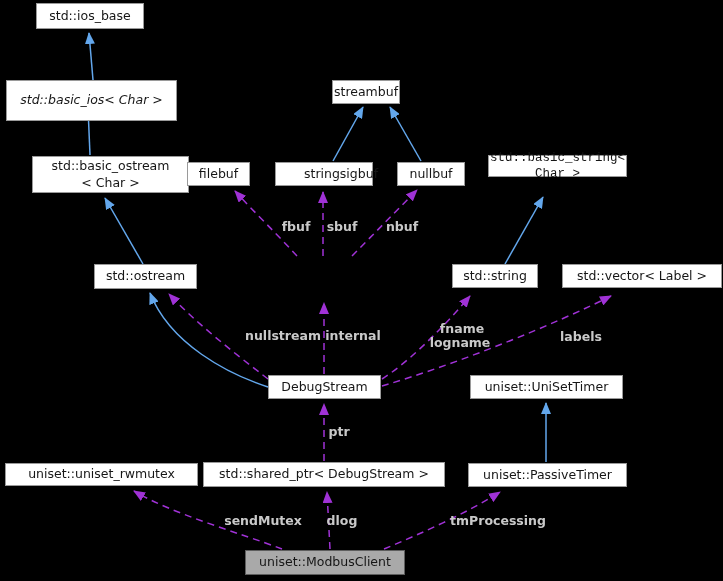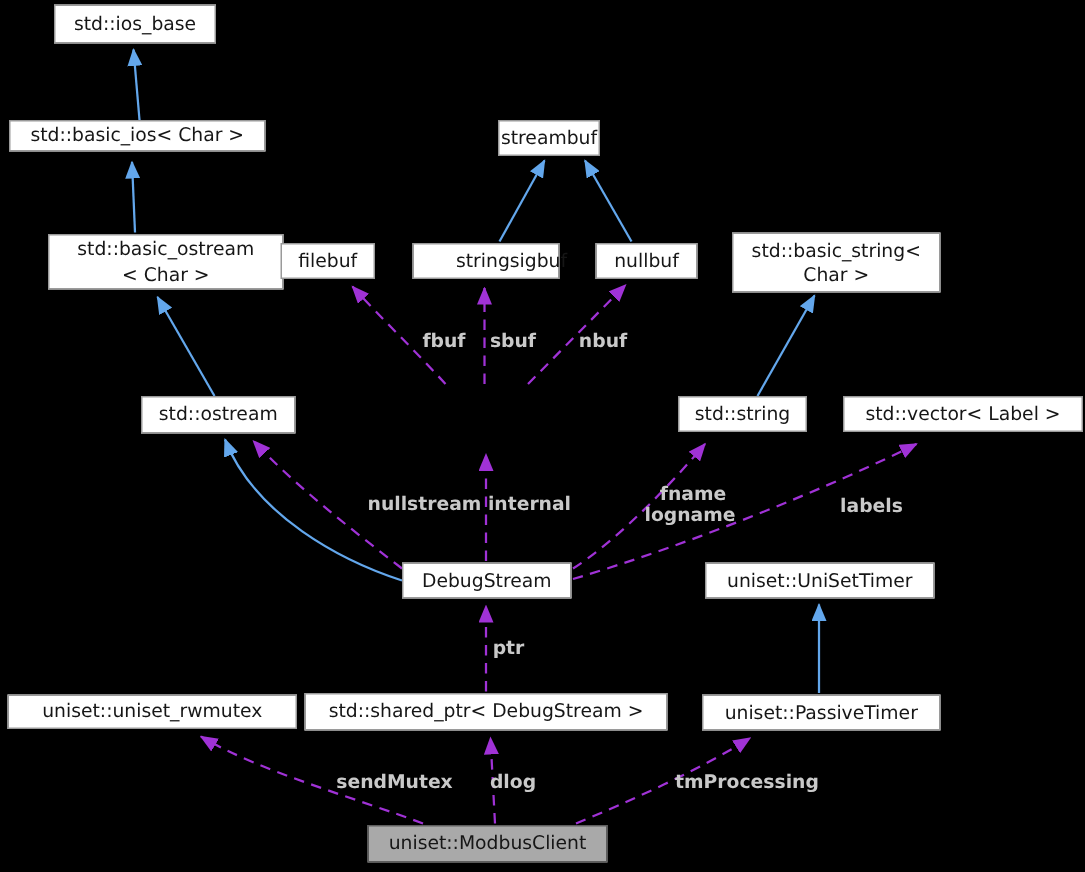--- a/index.html
+++ b/index.html
@@ -59,29 +59,29 @@
     <text class="edge-label" x="462" y="333">fname</text>
     <text class="edge-label" x="460" y="347">logname</text>
     <text class="edge-label" x="581" y="341">labels</text>
     <text class="edge-label" x="339" y="436">ptr</text>
     <text class="edge-label" x="263" y="525">sendMutex</text>
     <text class="edge-label" x="342" y="525">dlog</text>
     <text class="edge-label" x="498" y="525">tmProcessing</text>
   </svg>
 
   <div class="node" style="left:36px;  top:3px;   width:108px; height:26px;">std::ios_base</div>
-  <div class="node" style="left:6px;   top:80px;  width:171px; height:21px;">std::basic_ios&lt; Char &gt;</div>
+  <div class="node" style="left:6px;   top:80px;  width:171px; height:41px;font-style:italic;">std::basic_ios&lt; Char &gt;</div>
   <div class="node" style="left:32px;  top:156px; width:157px; height:37px;">std::basic_ostream
 &lt; Char &gt;</div>
   <div class="node" style="left:94px;  top:264px; width:103px; height:25px;">std::ostream</div>
   <div class="node" style="left:332px; top:80px;  width:68px;  height:24px;">streambuf</div>
   <div class="node" style="left:187px; top:162px; width:63px;  height:24px;">filebuf</div>
   <div class="node" style="left:275px; top:162px; width:98px;  height:24px;padding-left:36px;">stringsigbuf</div>
   <div class="node" style="left:397px; top:162px; width:68px;  height:24px;">nullbuf</div>
-  <div class="node" style="left:488px; top:155px; width:139px; height:40px;">std::basic_string&lt;
+  <div class="node" style="left:488px; top:155px; width:139px; height:22px;font-family:Liberation Mono, monospace;">std::basic_string&lt;
 Char &gt;</div>
   <div class="node" style="left:562px; top:264px; width:160px; height:24px;">std::vector&lt; Label &gt;</div>
   <div class="node" style="left:452px; top:264px; width:86px;  height:24px;">std::string</div>
   <div class="node" style="left:268px; top:375px; width:113px; height:24px;">DebugStream</div>
   <div class="node" style="left:470px; top:375px; width:153px; height:24px;">uniset::UniSetTimer</div>
   <div class="node" style="left:5px;   top:463px; width:193px; height:23px;">uniset::uniset_rwmutex</div>
   <div class="node" style="left:203px; top:462px; width:242px; height:25px;">std::shared_ptr&lt; DebugStream &gt;</div>
   <div class="node" style="left:468px; top:463px; width:159px; height:24px;">uniset::PassiveTimer</div>
   <div class="node selected" style="left:245px; top:550px; width:160px; height:25px;">uniset::ModbusClient</div>
 

